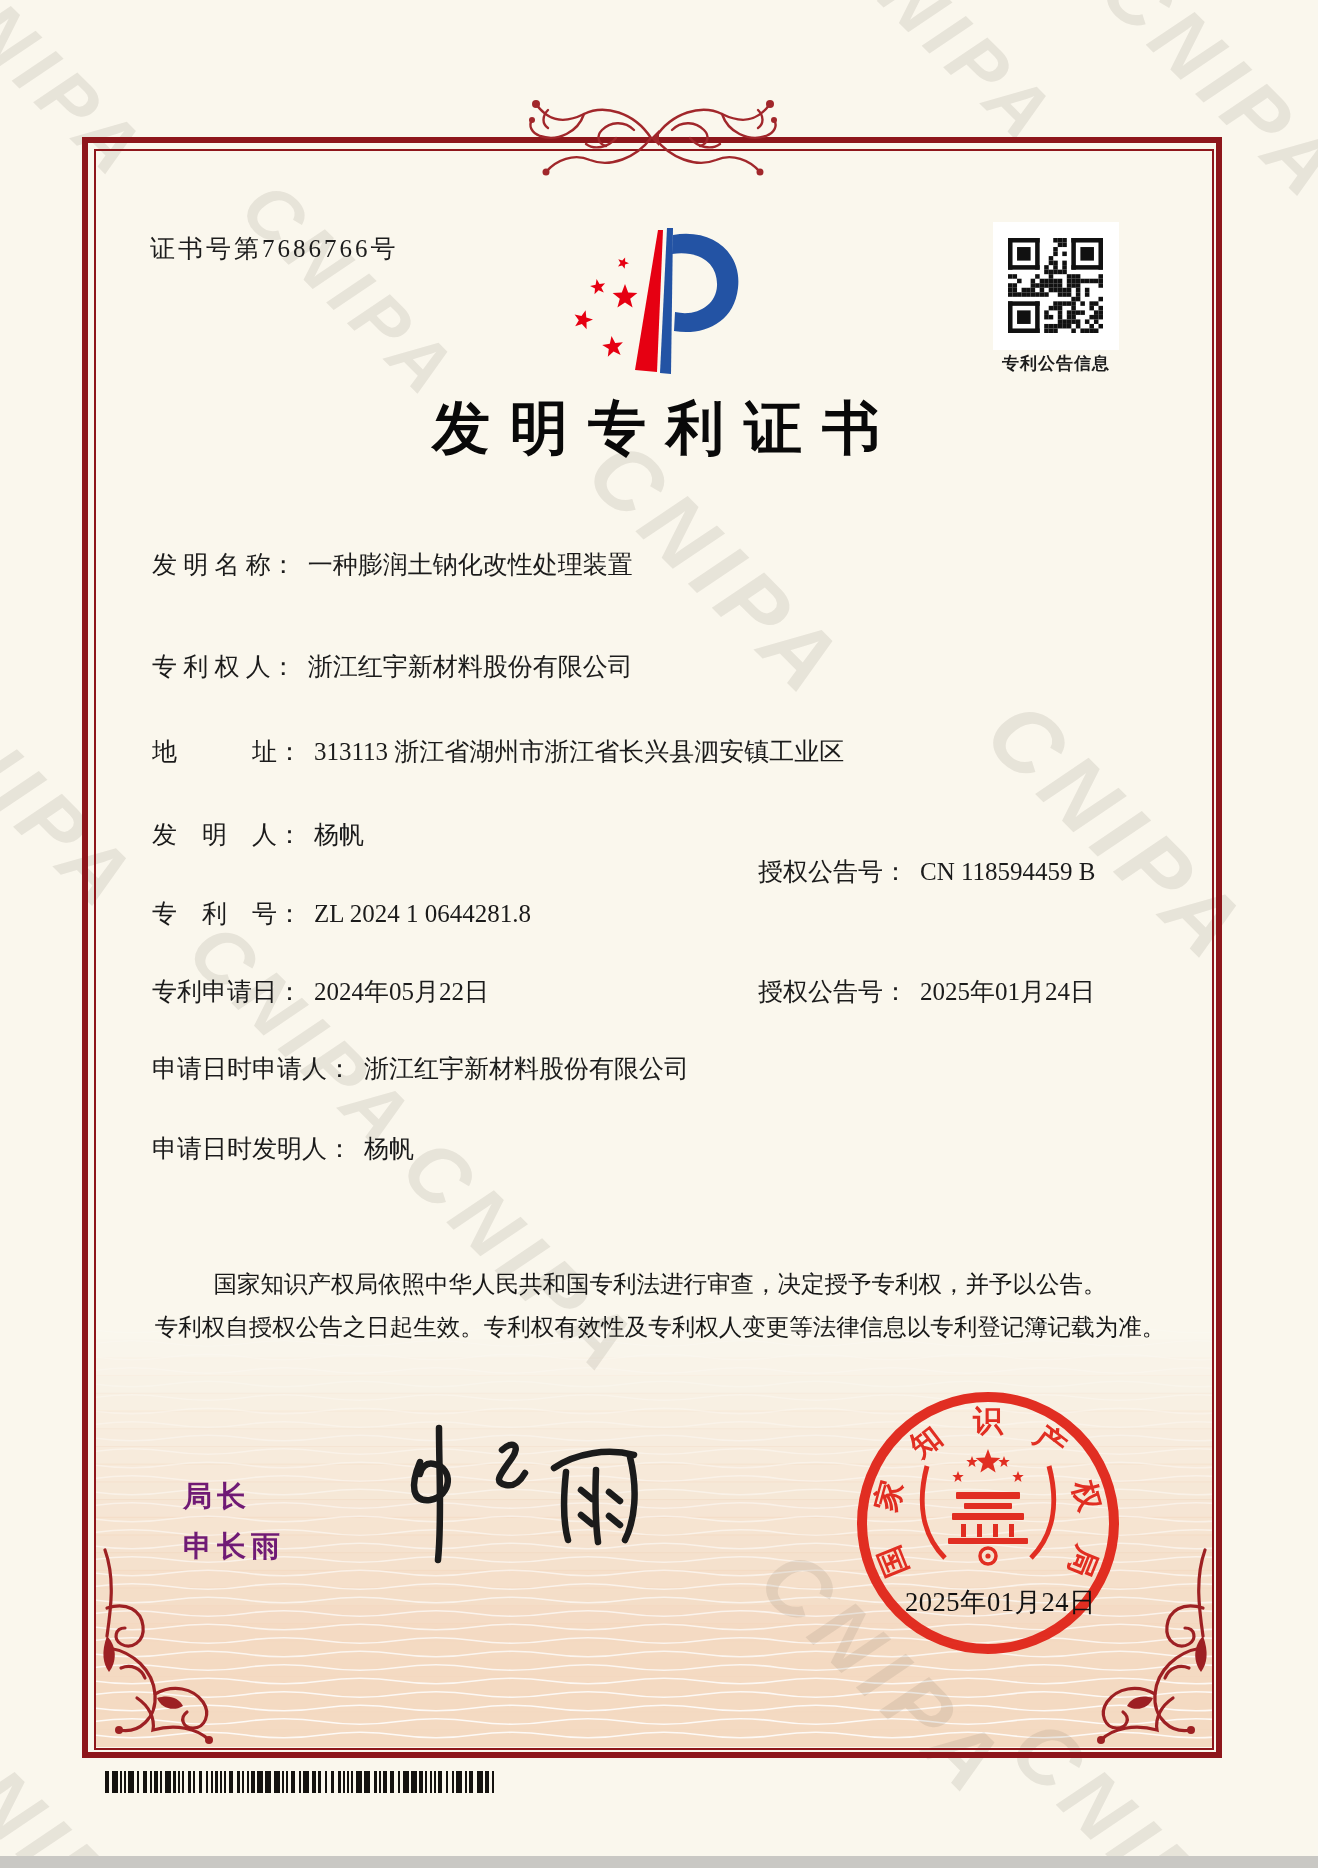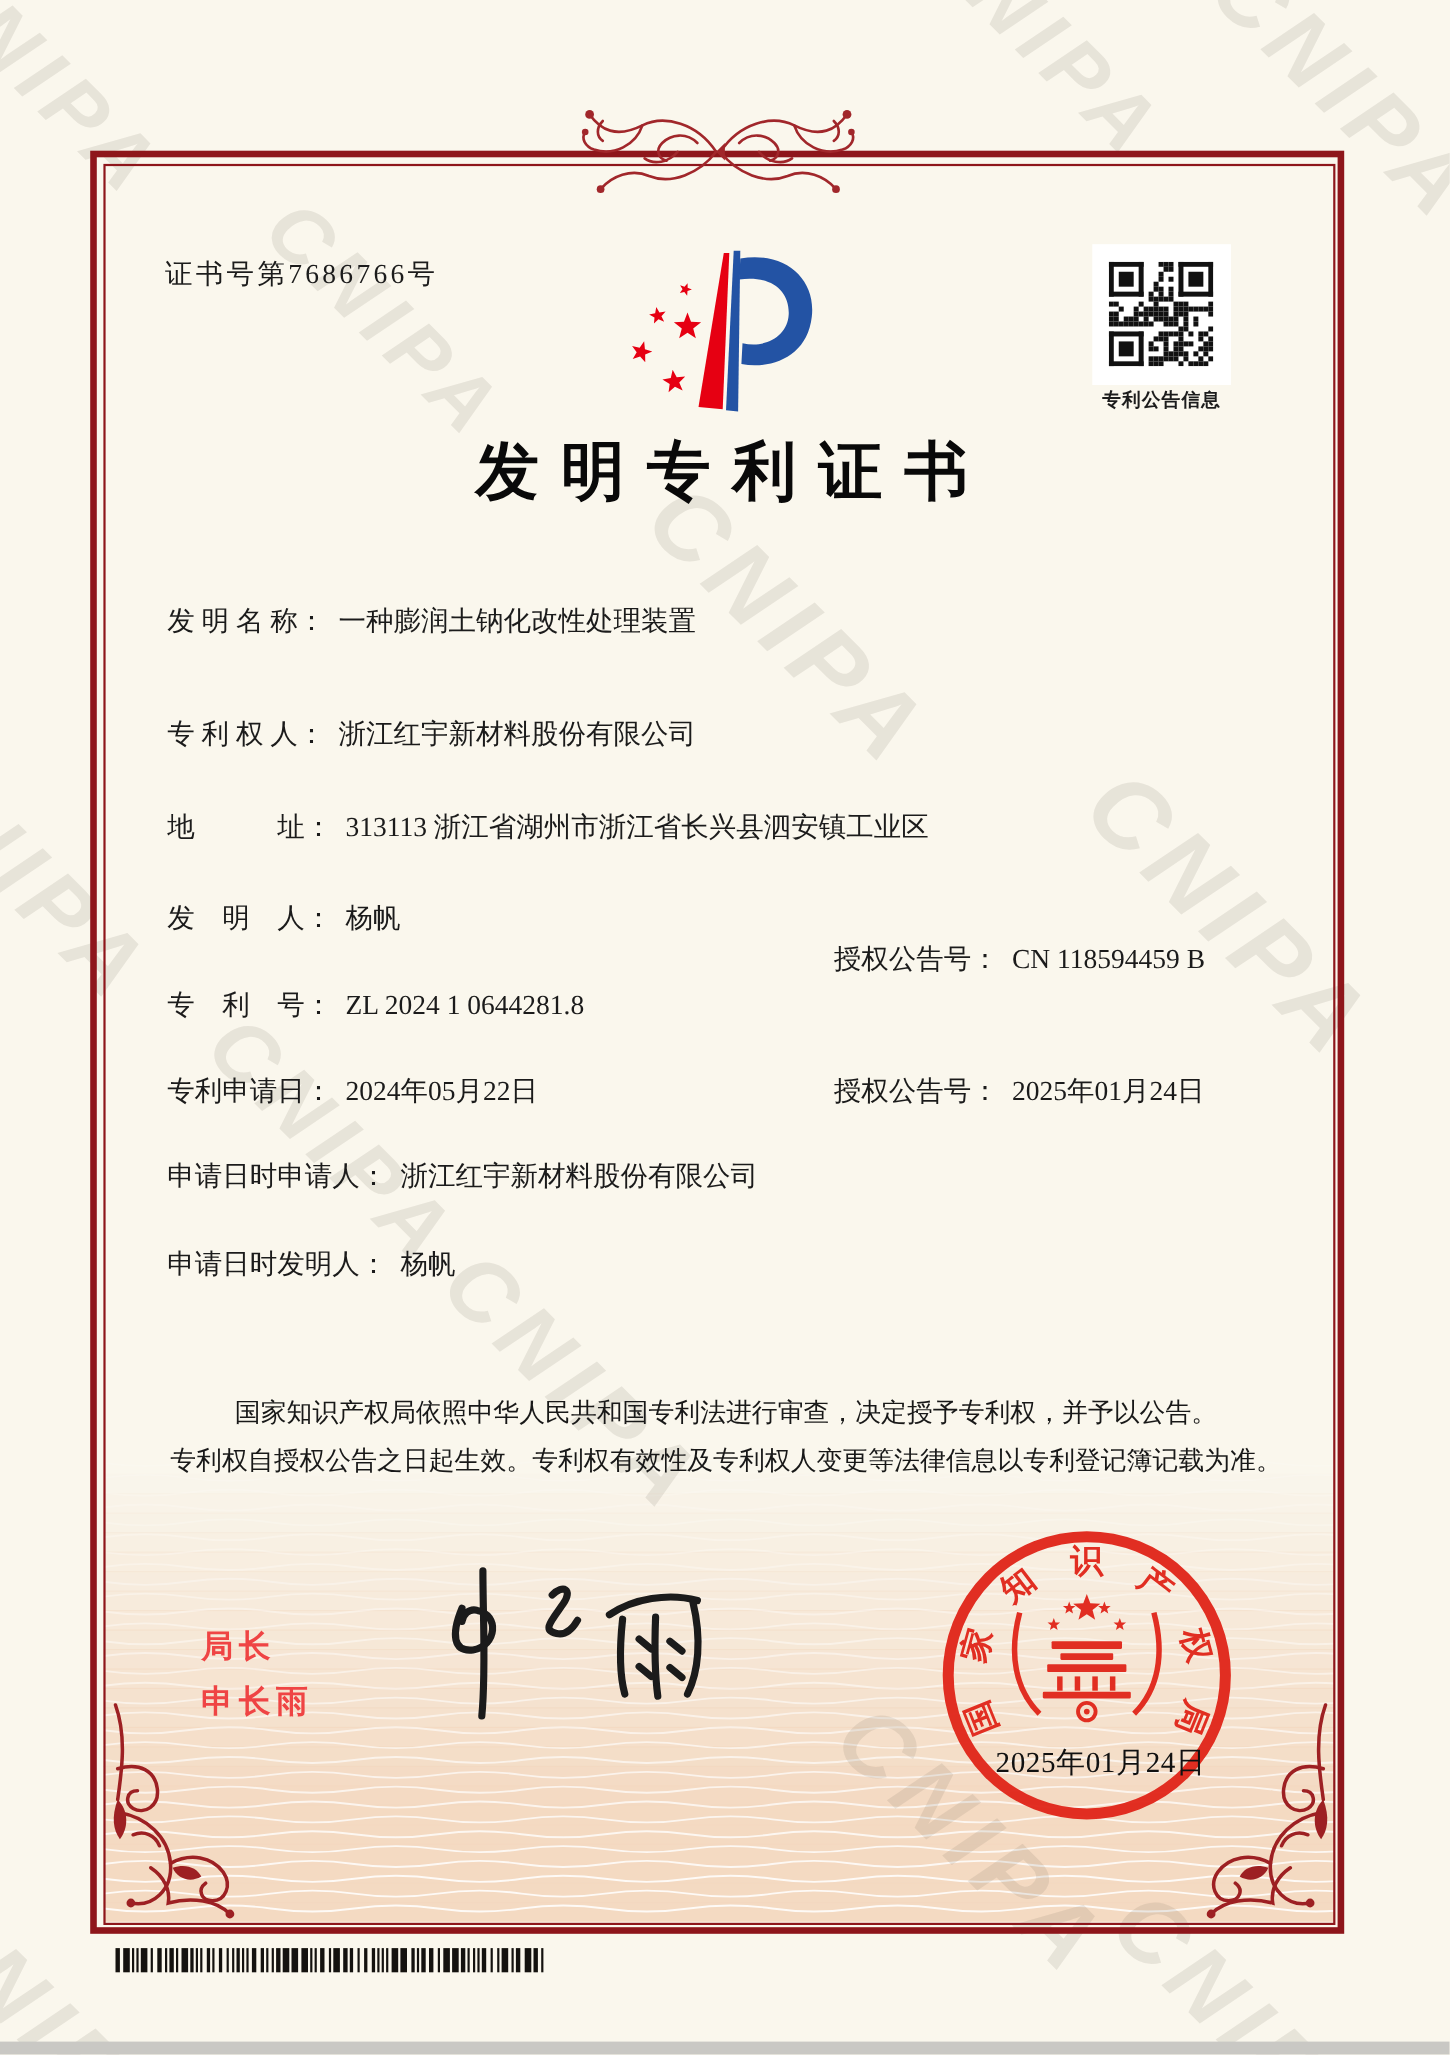--- a/index.html
+++ b/index.html
@@ -32,21 +32,21 @@
   
   .row{position:absolute;left:152px;font-size:25px;white-space:nowrap;z-index:5;color:#1b1b1b;}
   .row .lab{display:inline-block;}
   .row .val{margin-left:12px;}
   .row.col2{left:758px;}
   
   .legal{position:absolute;left:120px;width:1080px;text-align:center;font-size:23.5px;
       color:#181818;z-index:5;}
   
   .sig-label{position:absolute;left:183px;font-size:29px;font-weight:700;letter-spacing:5px;
-      font-family:"Liberation Sans","DejaVu Sans",sans-serif;color:#ef4444;z-index:5;}
+      font-family:"Liberation Sans","DejaVu Sans",sans-serif;color:#701a75;z-index:5;}
   .signature{position:absolute;left:382px;top:1420px;z-index:6;}
   
   .seal{position:absolute;left:843px;top:1378px;z-index:4;opacity:0.96;}
   .seal-date{position:absolute;left:893px;top:1584px;width:215px;text-align:center;font-size:26.5px;
       color:#111;z-index:5;letter-spacing:0.5px;}
   
   .page-foot{position:absolute;left:94px;top:1703px;width:1124px;text-align:center;font-size:21px;
       letter-spacing:2px;z-index:5;color:#222;}
   .barcode{position:absolute;left:105px;top:1771px;width:395px;height:22px;z-index:5;}
   .bottom-strip{position:absolute;left:0;top:1856px;width:1318px;height:12px;background:#c9c8c4;z-index:7;}

